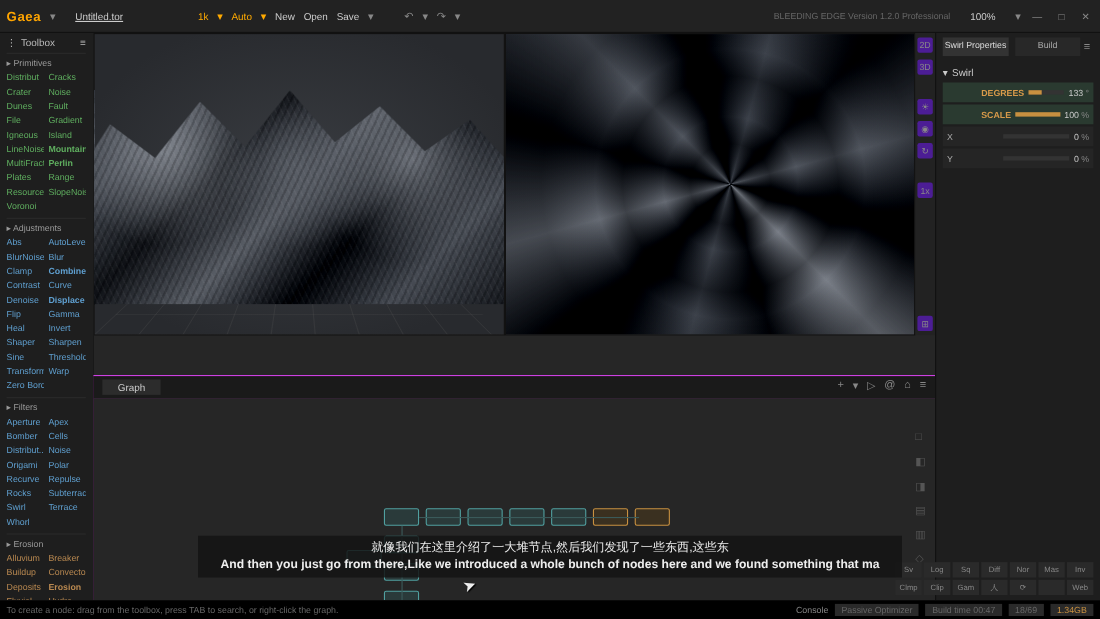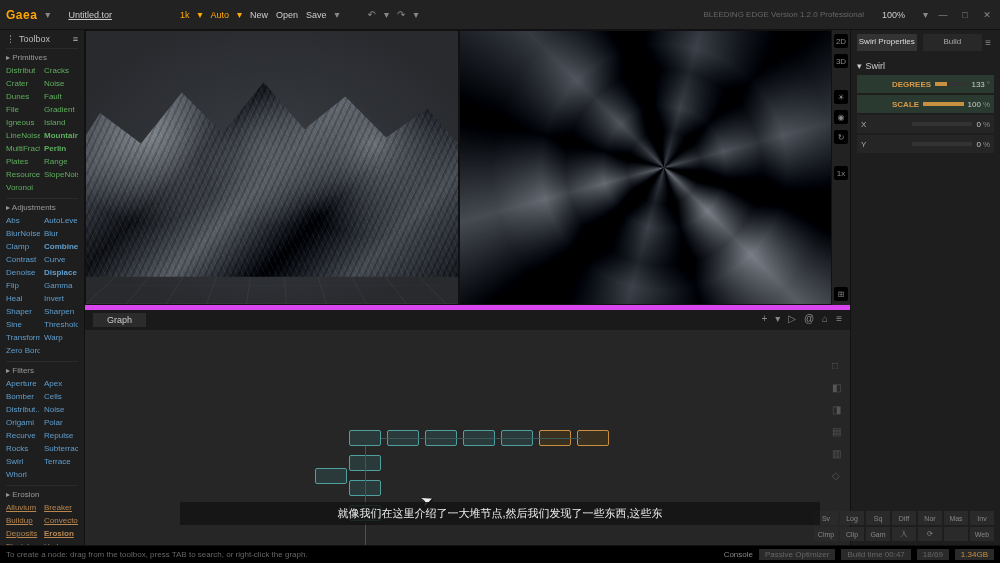--- a/index.html
+++ b/index.html
@@ -46,21 +46,21 @@
     position: relative;
   }
   .toolbox::-webkit-scrollbar{width:4px;}
   .toolbox::-webkit-scrollbar-thumb{background:#444;}
   .tbx-header { color:#bbb; font-size:9px; margin-bottom:4px; display:flex; align-items:center; gap:4px;}
   .cat-label { color:#999; font-size:8px; padding:4px 0 2px; border-top:1px solid #2a2a2a; margin-top:4px;}
   .tool-grid { display:grid; grid-template-columns:1fr 1fr; gap:0 4px;}
   .tool-item { font-size:8px; line-height:13px; cursor:pointer; overflow:hidden; white-space:nowrap;}
   .c-green { color:#5fae5f;}
   .c-blue { color:#5f9fcf;}
-  .c-brown { color:#b88850;text-decoration:underline;}
+  .c-brown { color:#b88850;}
   .bold { font-weight:bold;}
 
   .center-col {
     flex: 1;
     display: flex;
     flex-direction: column;
     background: #262626;
   }
   .viewport-row {
     height: 275px;
@@ -108,27 +108,28 @@
     position:absolute; left:0; bottom:0; width:100%; height:45%;
     background-image:
       repeating-linear-gradient(90deg, rgba(80,80,80,0.3) 0 1px, transparent 1px 40px),
       repeating-linear-gradient(0deg, rgba(80,80,80,0.3) 0 1px, transparent 1px 40px);
     transform: perspective(300px) rotateX(60deg);
     transform-origin: bottom;
   }
   .vp-sidebar {
     width:18px; background:#222; display:flex; flex-direction:column; align-items:center; gap:6px; padding:4px 0;
   }
-  .vp-btn { width:14px; height:14px; background:#000000; color:#888; font-size:8px; display:flex; align-items:center; justify-content:center; cursor:pointer; border-radius:2px;}
+  .vp-btn { width:14px; height:14px; background:#4c1d95; color:#888; font-size:8px; display:flex; align-items:center; justify-content:center; cursor:pointer; border-radius:2px;}
 
   .graph-area {
     flex:1;
     background:#701a75;
     position:relative;
-    border-top:5px solid #d946ef;
+    border-top:1px solid #d946ef;
+    margin-top:36px;
   }
   .graph-tabs { height:20px; background:#1a1a1a; display:flex; align-items:center; padding:0 8px; gap:8px;}
   .graph-tab { background:#2c2c2c; padding:2px 14px; color:#ccc; font-size:9px;}
   .graph-toolbar { position:absolute; top:3px; right:8px; display:flex; gap:8px; color:#888;}
   .graph-canvas { position:absolute; inset:20px 0 0 0; background:#262626;}
   .node {
     position:absolute; width:32px; height:16px;
     background:#2a3a3a; border:1px solid #3a5a5a; border-radius:2px;
   }
   .node.act { border-color:#c89040; background:#3a3020;}
@@ -445,20 +446,21 @@
       <div class="brp-btn">Gam</div>
       <div class="brp-btn">人</div>
       <div class="brp-btn">⟳</div>
       <div class="brp-btn"></div>
       <div class="brp-btn">Web</div>
     </div>
 </div>
 
 <div class="subtitle-box">
   <div>就像我们在这里介绍了一大堆节点,然后我们发现了一些东西,这些东</div>
+  <div style="font-weight:bold">And then you just go from there,Like we introduced a whole bunch of nodes here and we found something that ma</div>
 </div>
 
 <div class="statusbar">
   <span class="tip">To create a node: drag from the toolbox, press TAB to search, or right-click the graph.</span>
   <span class="sb-item">Console</span>
   <span class="sb-box">Passive Optimizer</span>
   <span class="sb-box">Build time 00:47</span>
   <span class="sb-box">18/69</span>
   <span class="sb-box" style="color:#c89040">1.34GB</span>
 </div>

